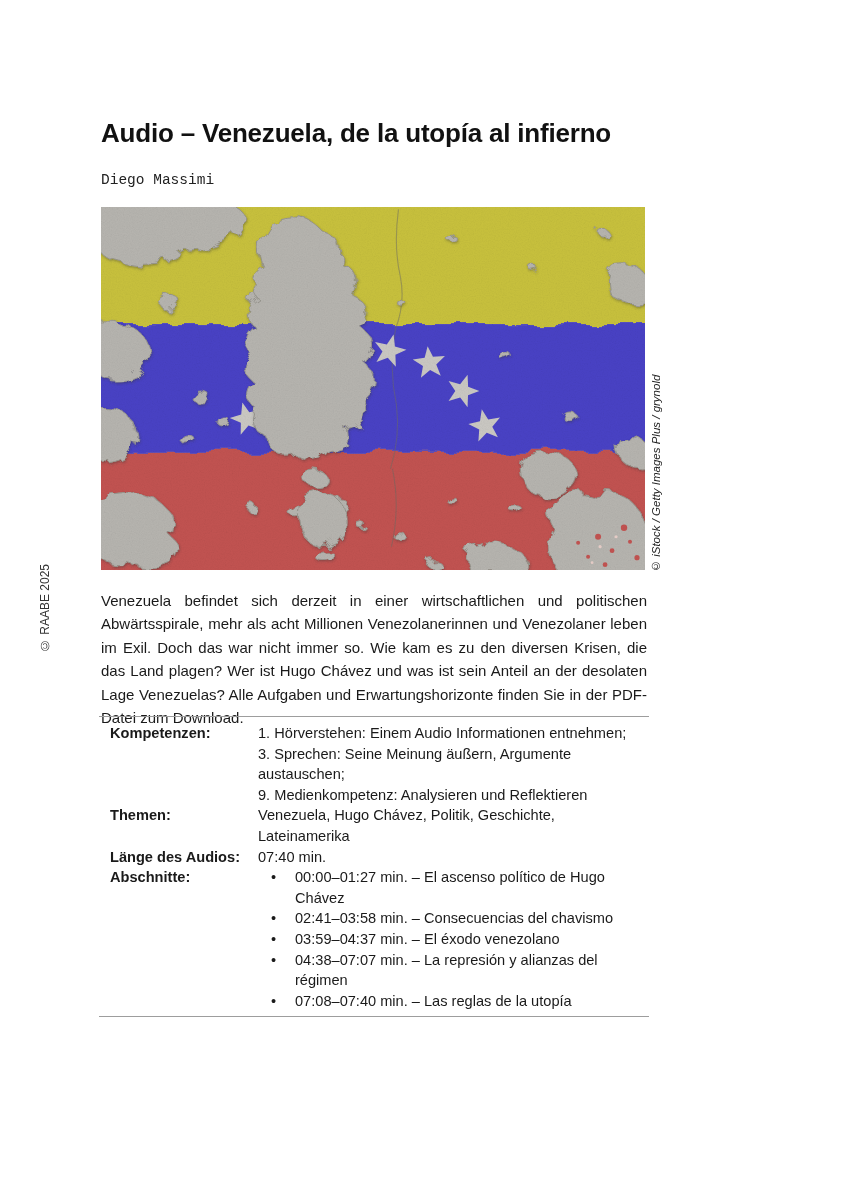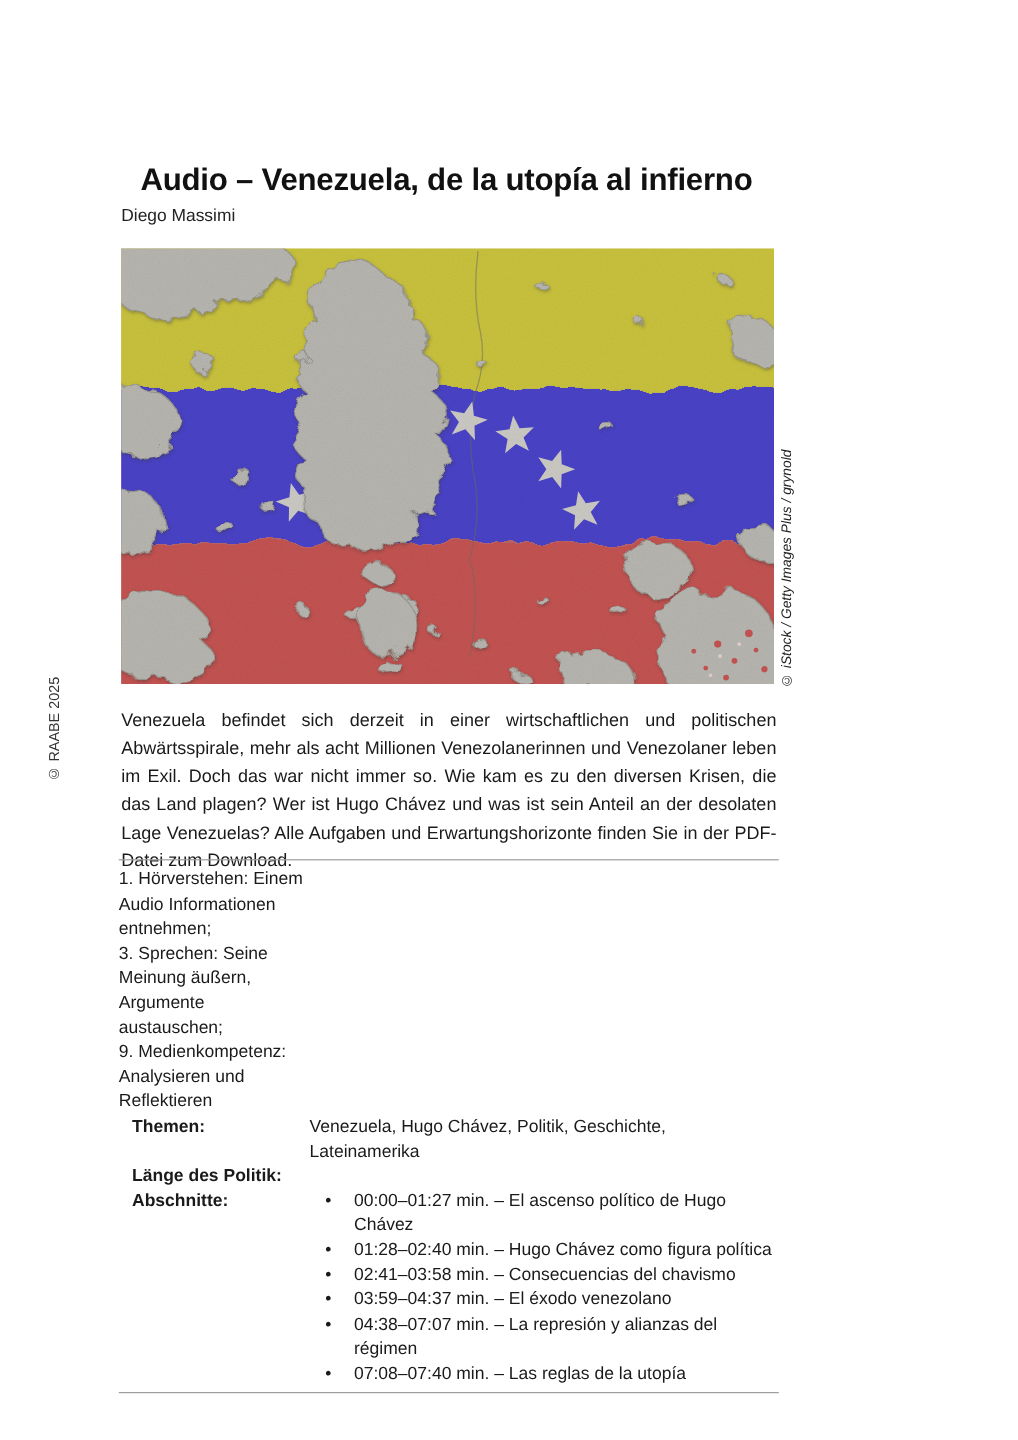--- a/index.html
+++ b/index.html
@@ -9,25 +9,25 @@
     font-family:"Liberation Sans", sans-serif;
     color:#1a1a1a;
     position:relative;
     overflow:hidden;
   }
   .page { position:absolute; inset:0; }
 
   .title {
     position:absolute; left:101px; top:118px; width:560px;
     font-size:26px; font-weight:700; letter-spacing:-0.2px;
-    color:#111; margin:16px;
+    color:#111; margin:0;
   }
   .author {
     position:absolute; left:101px; top:172px;
-    font-size:14.5px; color:#222;
+    font-size:14.5px; color:#222;font-family:Liberation Mono, monospace;
   }
 
   .flag-figure {
     position:absolute; left:101px; top:207px; width:544px; height:363px;
     margin:0; padding:0; line-height:0;
   }
   .flag-figure svg { width:544px; height:363px; display:block; }
 
   .base   { fill: var(--flag-concrete, #b7b5b0); }
   .band-y { fill: var(--flag-yellow, #c9c23e); }
@@ -185,39 +185,40 @@
       <rect class="grain" width="545" height="363" filter="url(#grainF)"></rect>
     </svg>
   </figure>
 
   <div class="side-text image-credit">© iStock / Getty Images Plus / grynold</div>
 
   <p class="intro">Venezuela befindet sich derzeit in einer wirtschaftlichen und politischen Abwärtsspirale, mehr als acht Millionen Venezolanerinnen und Venezolaner leben im Exil. Doch das war nicht immer so. Wie kam es zu den diversen Krisen, die das Land plagen? Wer ist Hugo Chávez und was ist sein Anteil an der desolaten Lage Venezuelas? Alle Aufgaben und Erwartungshorizonte finden Sie in der PDF-Datei zum Download.</p>
 
   <section class="info">
     <div class="row">
+      <div class="label">Kompetenzen:</div>
       <div class="value">
         <div class="line">1. Hörverstehen: Einem Audio Informationen entnehmen;</div>
         <div class="line">3. Sprechen: Seine Meinung äußern, Argumente austauschen;</div>
         <div class="line">9. Medienkompetenz: Analysieren und Reflektieren</div>
       </div>
     </div>
     <div class="row">
       <div class="label">Themen:</div>
       <div class="value">Venezuela, Hugo Chávez, Politik, Geschichte, Lateinamerika</div>
     </div>
     <div class="row">
-      <div class="label">Länge des Politik:</div>
+      <div class="label">Länge des Audios:</div>
+      <div class="value">07:40 min.</div>
     </div>
     <div class="row">
       <div class="label">Abschnitte:</div>
       <div class="value">
         <ul>
           <li>00:00–01:27 min. – El ascenso político de Hugo Chávez</li>
-          <li>01:28–02:40 min. – Hugo Chávez como figura política</li>
           <li>02:41–03:58 min. – Consecuencias del chavismo</li>
           <li>03:59–04:37 min. – El éxodo venezolano</li>
           <li>04:38–07:07 min. – La represión y alianzas del régimen</li>
           <li>07:08–07:40 min. – Las reglas de la utopía</li>
         </ul>
       </div>
     </div>
   </section>
 
 </div>

